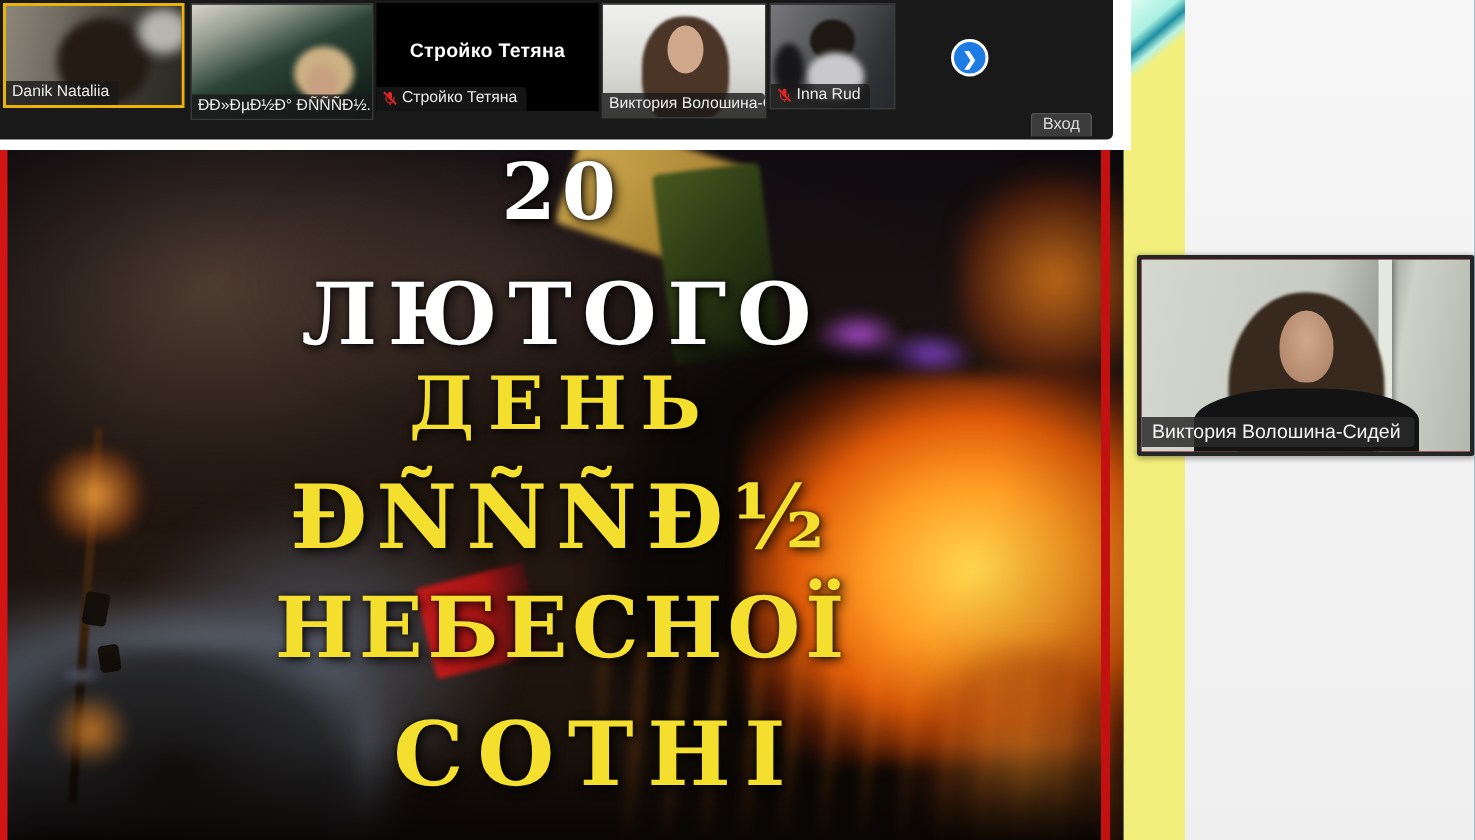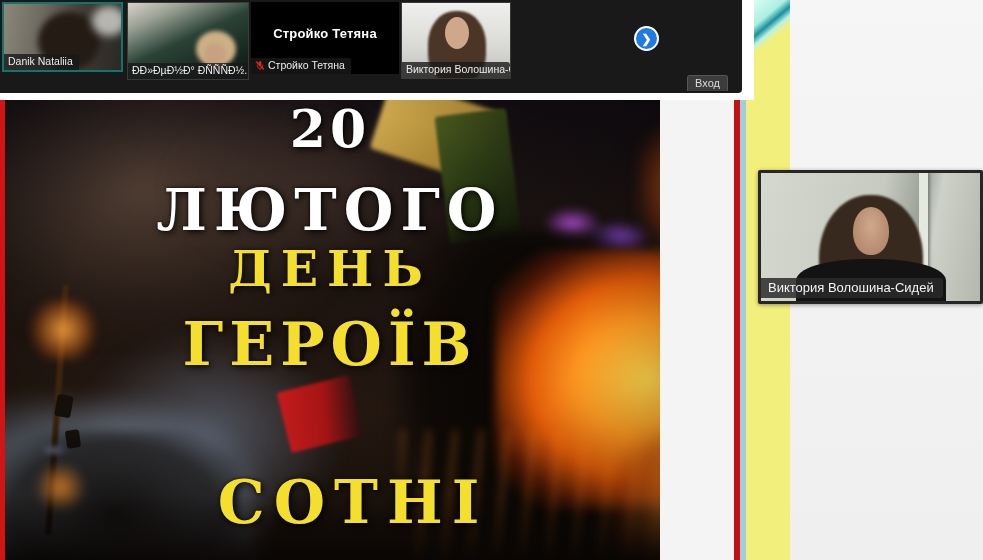--- a/index.html
+++ b/index.html
@@ -18,21 +18,21 @@
   .mic { width:10px; height:11px; flex:0 0 auto; }
   .tile-center-name { position:absolute; inset:0; display:flex; align-items:center; justify-content:center;
        color:#fff; font-weight:bold; font-size:13px; letter-spacing:.2px; padding-bottom:10px; }
   .next-btn { position:absolute; left:634px; top:26px; width:25px; height:25px; border-radius:50%;
        background:#1f7be4; border:2px solid #ffffff; color:#fff; display:flex; align-items:center; justify-content:center;
        font-size:12px; font-weight:bold; cursor:pointer; }
   .entry-btn { position:absolute; right:14px; bottom:2px; background:#3c3c3c; color:#dcdcdc;
        font-size:11px; padding:1px 7px 2px 7px; border-radius:3px 3px 0 0; border:1px solid #555; border-bottom:none; }
 
   
-  .slide { position:absolute; left:0; top:100px; width:660px; height:460px; background:#0f766e; overflow:hidden; z-index:10; }
+  .slide { position:absolute; left:0; top:100px; width:749px; height:460px; background:#0f766e; overflow:hidden; z-index:10; }
   .layer { position:absolute; }
   .red-edge-l { position:absolute; left:0; top:100px; width:5px; height:460px; background:#d21414; z-index:12; }
   .red-edge-r { position:absolute; left:734px; top:100px; width:6px; height:460px; background:#c31010; z-index:12; }
 
   .sl-base { inset:0; background:linear-gradient(180deg,#120d12 0%,#1d140f 38%,#231710 68%,#140e09 100%); }
   .sl-smoke-tl { left:-50px; top:-30px; width:430px; height:270px;
        background:radial-gradient(ellipse at 45% 45%, rgba(125,98,78,.55), rgba(60,45,40,.25) 55%, transparent 75%); filter:blur(9px); }
   .sl-smoke-tm { left:160px; top:-10px; width:320px; height:190px;
        background:radial-gradient(ellipse, rgba(72,54,46,.6), transparent 70%); filter:blur(8px); }
   .sl-lamp-pole { left:54px; top:185px; width:6px; height:250px; background:#40260f; transform:rotate(4deg); filter:blur(1px); }
@@ -136,30 +136,31 @@
   <div class="layer sl-crowd"></div>
   <div class="layer sl-crowd-fire"></div>
   <div class="layer sl-flag-red"></div>
   <div class="layer sl-reflect"></div>
   <div class="layer sl-ground"></div>
   <div class="layer sl-vignette"></div>
 
   <div class="sl-text l0 t-white">20</div>
   <div class="sl-text l1 t-white">ЛЮТОГО</div>
   <div class="sl-text l2 t-yellow">ДЕНЬ</div>
-  <div class="sl-text l3 t-yellow">ГЕРОЇВ</div>
+  <div class="sl-text l3 t-yellow">ÐÑÑÑÐ½</div>
+  <div class="sl-text l4 t-yellow">НЕБЕСНОЇ</div>
   <div class="sl-text l5 t-yellow">СОТНІ</div>
 </div>
 <div class="red-edge-l"></div>
 <div class="red-edge-r"></div>
 
 <div class="bar-frame">
   <div class="bar">
 
-    <div class="tile" style="left:2px; width:121px; height:70px; border:2px solid #0f766e;">
+    <div class="tile" style="left:2px; width:121px; height:70px; border:2px solid #eab308;">
       <div class="vid" style="background:linear-gradient(100deg,#8d877a 0%,#6f6b61 30%,#413d37 62%,#2b2823 100%);">
         <div class="blob" style="left:34px; top:8px; width:62px; height:58px; background:#241b14; filter:blur(3px);"></div>
         <div class="blob" style="left:88px; top:2px; width:34px; height:30px; background:rgba(215,215,210,.8); filter:blur(4px);"></div>
       </div>
       <div class="name-label">
         <span>Danik Nataliia</span>
       </div>
     </div>
 
     <div class="tile" style="left:127px; width:122px; height:78px; border:1px solid #3a3a3a;">
@@ -188,20 +189,36 @@
     <div class="tile" style="left:401px; width:110px; height:77px; border:1px solid #3a3a3a;">
       <div class="vid" style="background:linear-gradient(180deg,#f0f0ee 0%,#d8d8d4 60%,#bdbdb9 100%);">
         <div class="blob" style="left:26px; top:8px; width:58px; height:72px; background:#4a3526; border-radius:46% 46% 40% 40%; filter:blur(1px);"></div>
         <div class="blob" style="left:43px; top:14px; width:24px; height:32px; background:#cfa88c;"></div>
       </div>
       <div class="name-label">
         <span>Виктория Волошина-Си...</span>
       </div>
     </div>
 
+    <div class="tile" style="left:513px; width:84px; height:71px; border:1px solid #3a3a3a;">
+      <div class="vid" style="background:linear-gradient(120deg,#77777b 0%,#55565a 40%,#323337 75%,#27282c 100%);">
+        <div class="blob" style="left:26px; top:10px; width:30px; height:28px; background:#1e1812; filter:blur(1px);"></div>
+        <div class="blob" style="left:24px; top:32px; width:38px; height:32px; background:#c9c9cd; filter:blur(2px);"></div>
+        <div class="blob" style="left:2px; top:26px; width:20px; height:34px; background:#17171a; filter:blur(2px);"></div>
+      </div>
+      <div class="name-label">
+        <svg class="mic" viewBox="0 0 12 12">
+          <rect x="4.4" y="0.8" width="3.2" height="6.2" rx="1.6" fill="#e02525"></rect>
+          <path d="M2.8 4.8 v1.6 a3.2 3.2 0 0 0 6.4 0 v-1.6" stroke="#e02525" stroke-width="1" fill="none"></path>
+          <line x1="6" y1="9.6" x2="6" y2="11.4" stroke="#e02525" stroke-width="1"></line>
+          <line x1="1.2" y1="1.2" x2="10.8" y2="10.8" stroke="#e02525" stroke-width="1.5"></line>
+        </svg>
+        <span>Inna Rud</span>
+      </div>
+    </div>
 
     <div class="next-btn">
       <span>❯</span>
     </div>
 
     <div class="entry-btn">Вход</div>
   </div>
 </div>
 
 <div class="pip">

